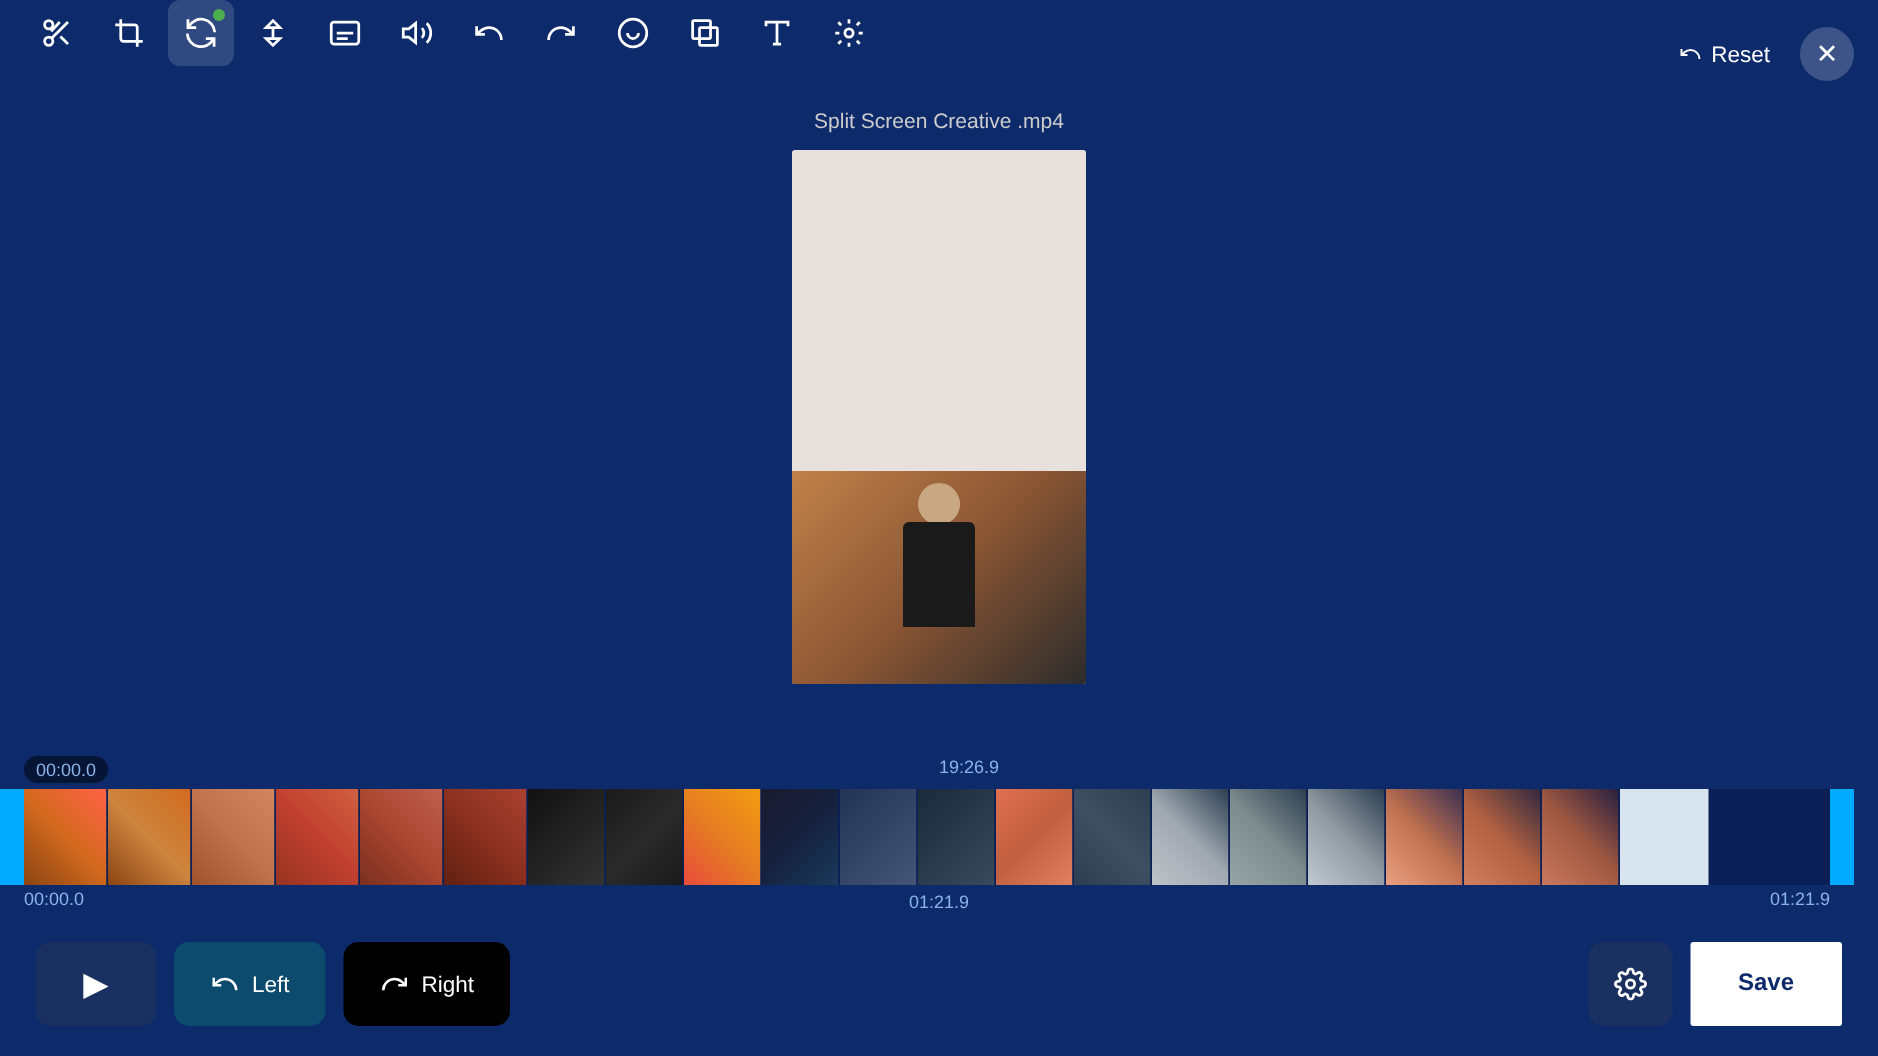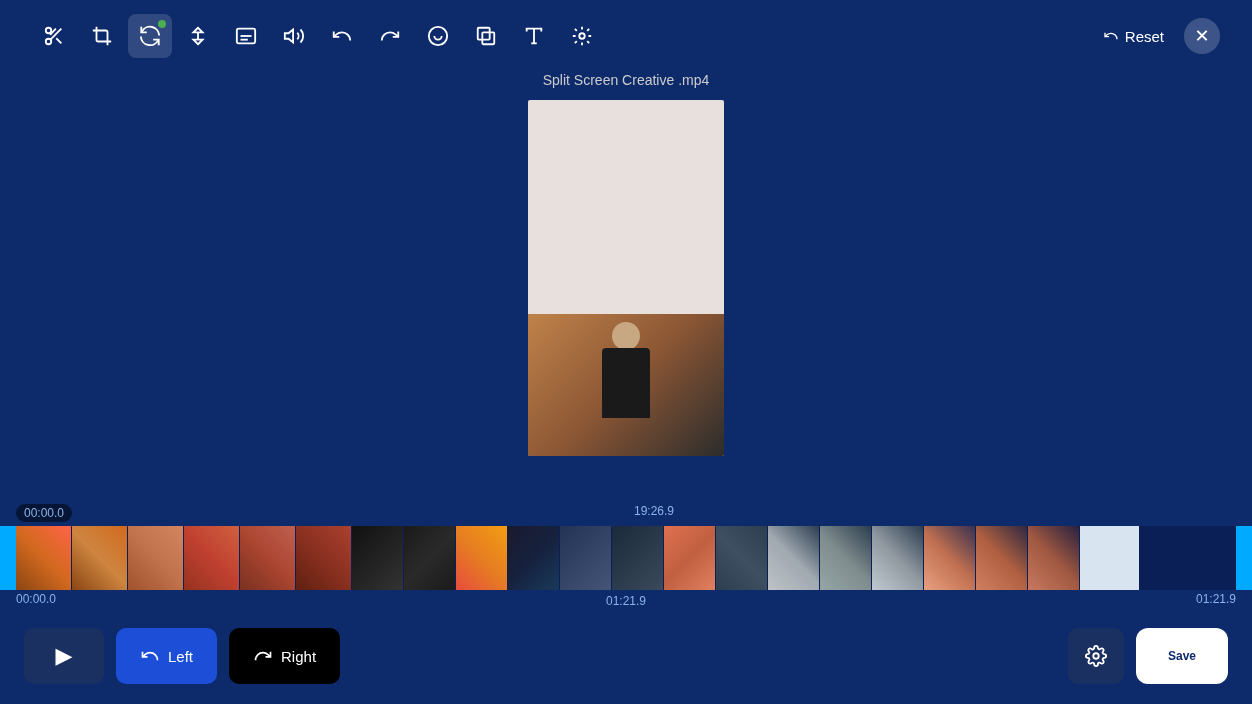--- a/index.html
+++ b/index.html
@@ -14,22 +14,21 @@
     }
 
     
     .toolbar {
       position: absolute;
       top: 0;
       left: 0;
       right: 0;
       height: 72px;
       display: flex;
-      align-items: center;
-      padding: 0 32px;
+      padding: 0 16px;
       gap: 4px;
     }
     .toolbar-btn {
       width: 44px;
       height: 44px;
       border-radius: 8px;
       border: none;
       background: transparent;
       color: #fff;
       cursor: pointer;
@@ -150,21 +149,21 @@
       height: 70px;
       background: #1a1a1a;
       border-radius: 4px 4px 0 0;
     }
 
     
     .timeline-section {
       position: absolute;
       bottom: 100px;
       left: 0;
-      right: 0;
+      right: 16px;
       height: 100px;
     }
     .timeline-timestamps-top {
       display: flex;
       justify-content: space-between;
       padding: 0 16px;
       font-size: 12px;
       color: #8ab4e8;
       margin-bottom: 4px;
     }
@@ -247,21 +246,21 @@
       border-radius: 10px;
       border: none;
       color: #fff;
       cursor: pointer;
       font-size: 15px;
       display: flex;
       align-items: center;
       gap: 8px;
     }
     .rotate-left-btn {
-      background: #1d4ed8;
+      background: #0c4a6e;
     }
     .rotate-right-btn {
       background: #000000;
     }
     .bottom-right {
       margin-left: auto;
       display: flex;
       align-items: center;
       gap: 12px;
     }
@@ -274,26 +273,26 @@
       color: #fff;
       cursor: pointer;
       font-size: 22px;
       display: flex;
       align-items: center;
       justify-content: center;
     }
     .save-btn {
       height: 56px;
       padding: 0 32px;
-      border-radius: 12px;
+      border-radius: 2px;
       background: #fff;
       border: none;
       color: #0d2a6b;
       cursor: pointer;
-      font-size: 12px;
+      font-size: 16px;
       font-weight: 600;
     }
 
     
     .center-timestamp {
       position: absolute;
       bottom: 100px;
       left: 50%;
       transform: translateX(-50%);
       font-size: 12px;

